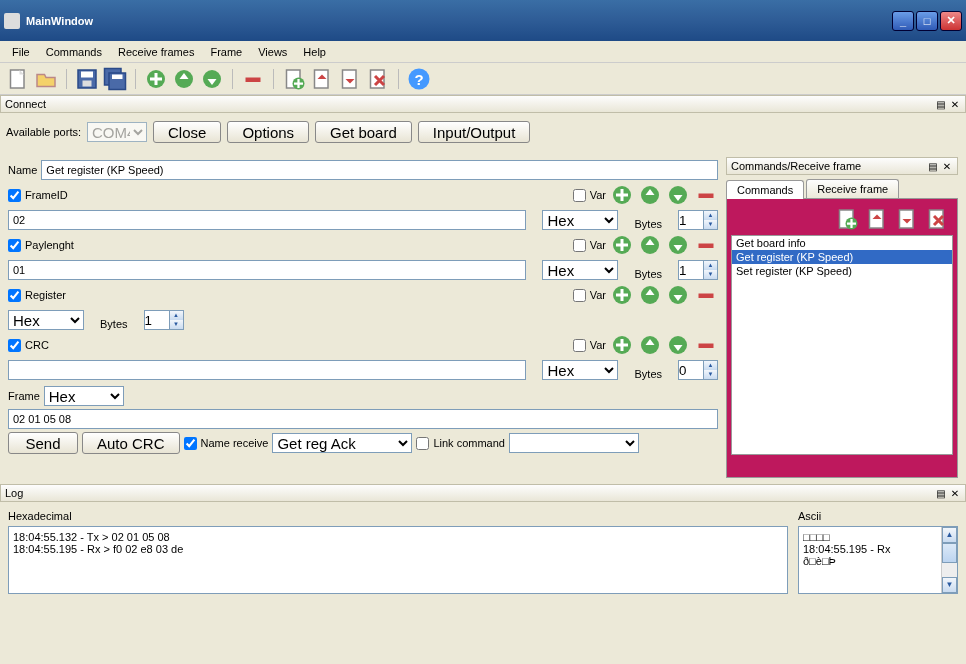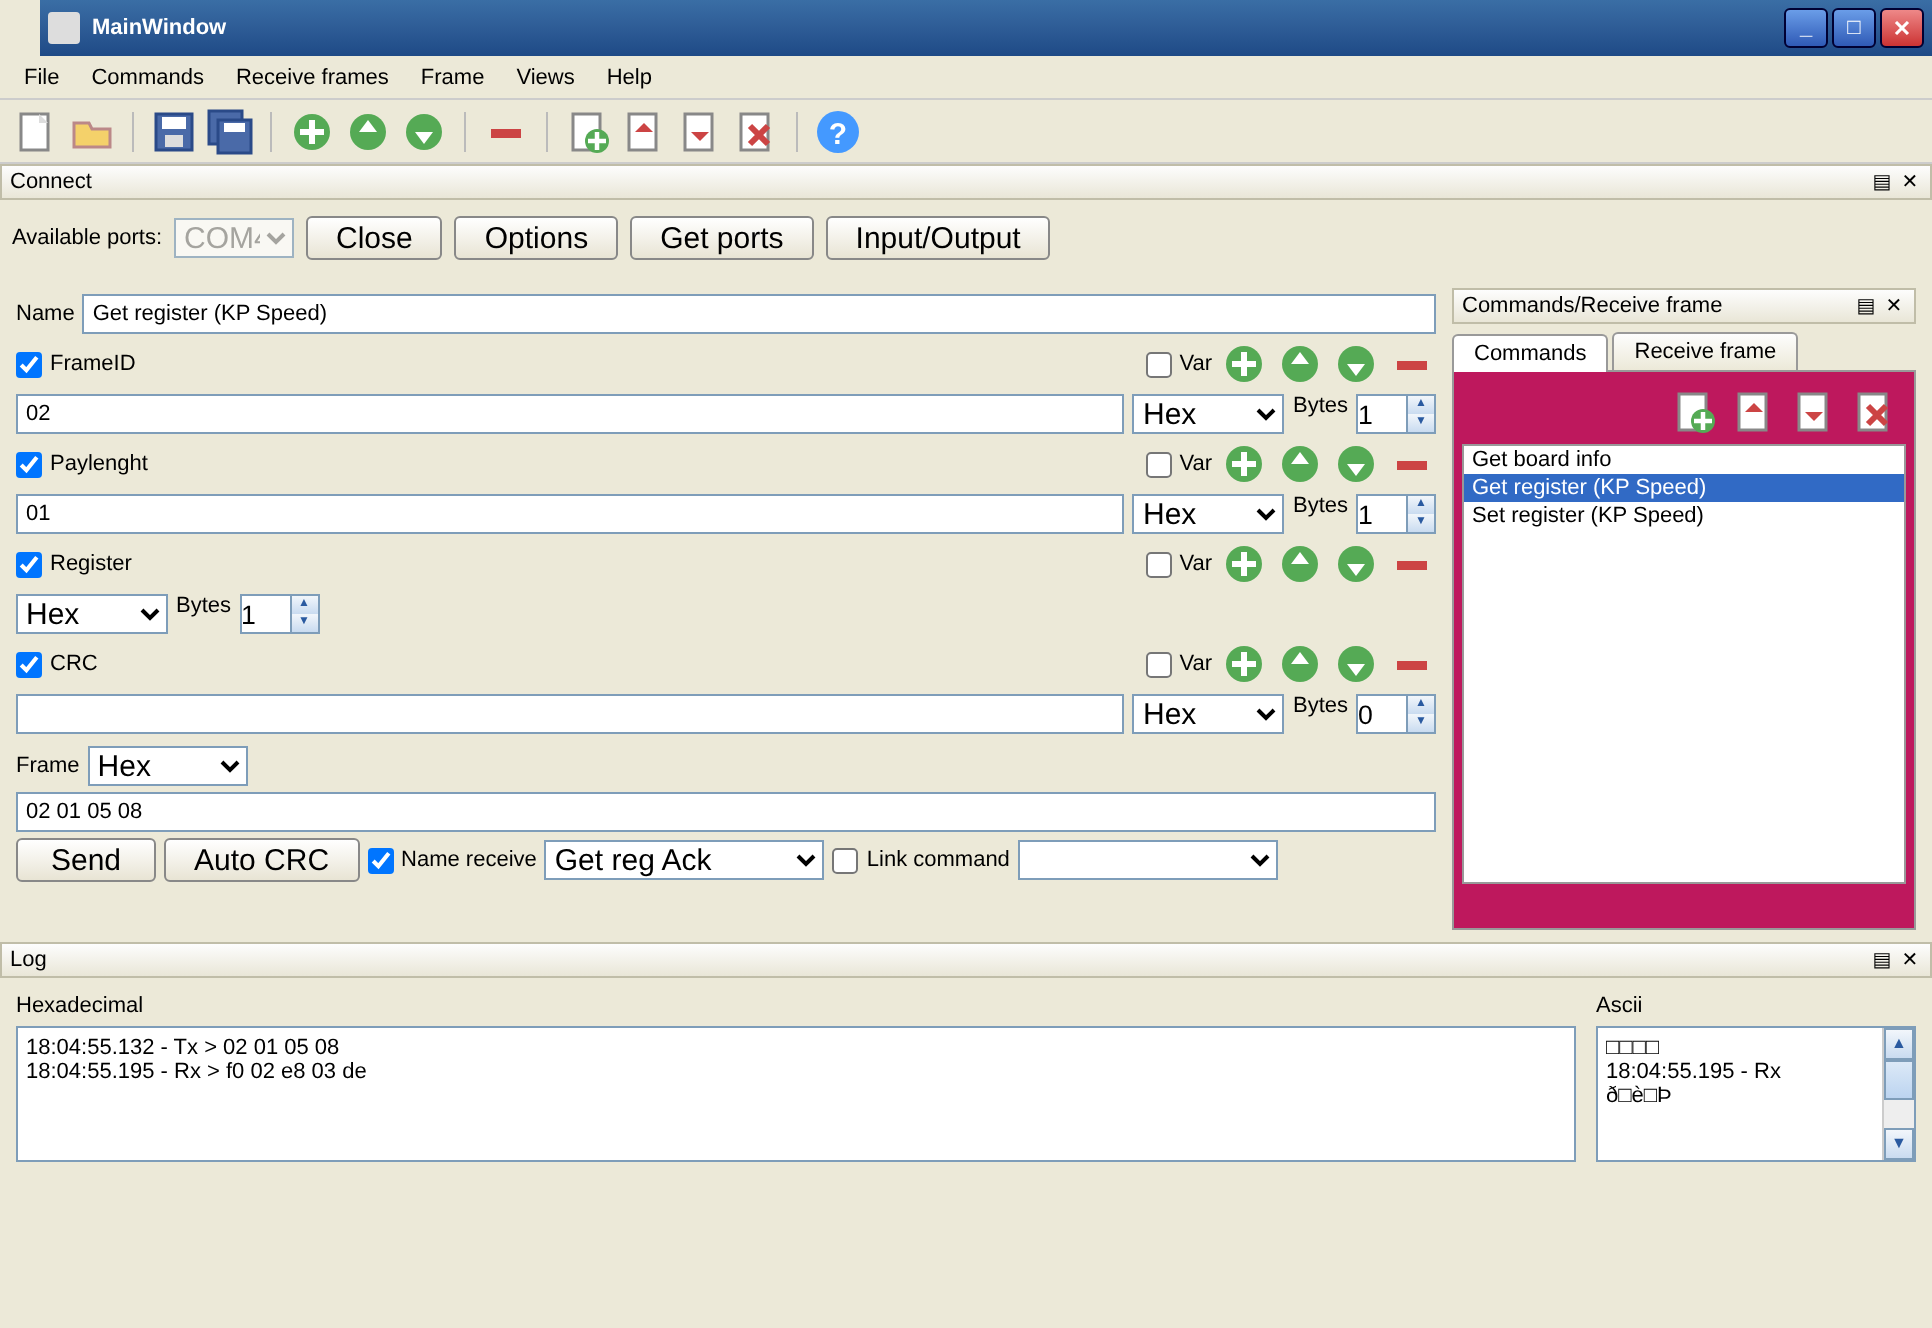--- a/index.html
+++ b/index.html
@@ -1,18 +1,18 @@
 <!DOCTYPE html>
 <html><head>
 <meta charset="utf-8">
 <style>
 * { box-sizing: border-box; margin: 0; padding: 0; }
 body { font-family: Tahoma, sans-serif; font-size: 11px; background: #ece9d8; width: 966px; height: 664px; overflow: hidden; }
 
-.titlebar { height: 28px; background: linear-gradient(to bottom, #3a6ea5 0%, #2e5c96 50%, #1e4a86 100%); display: flex; align-items: center; padding: 0 4px; color: white; margin-left: 20px; }
+.titlebar { height: 41px; background: linear-gradient(to bottom, #3a6ea5 0%, #2e5c96 50%, #1e4a86 100%); display: flex; align-items: center; padding: 0 4px; color: white; }
 .titlebar .icon { width: 16px; height: 16px; margin-right: 6px; background: #ddd; border-radius: 2px; display: inline-block; }
 .titlebar .title { font-weight: bold; flex: 1; }
 .wbtn { width: 22px; height: 20px; margin-left: 2px; border: 1px solid #003; background: linear-gradient(#6a9de8,#2f5ab6); border-radius: 3px; display: flex; align-items: center; justify-content: center; color: white; font-weight: bold; font-size: 11px; }
 .wbtn.close { background: linear-gradient(#e88,#c33); }
 
 .menubar { height: 22px; background: #ece9d8; display: flex; align-items: center; padding: 0 4px; border-bottom: 1px solid #ccc; }
 .menubar .item { padding: 2px 8px; cursor: default; }
 
 .toolbar { height: 32px; background: #ece9d8; display: flex; align-items: center; padding: 2px 6px; gap: 4px; border-bottom: 1px solid #ccc; }
 .tbtn { width: 24px; height: 24px; display: flex; align-items: center; justify-content: center; cursor: pointer; }
@@ -31,21 +31,21 @@
 .spinner input { border: none; width: 24px; text-align: left; height: 18px; }
 .spinner .arrows { display: flex; flex-direction: column; width: 14px; }
 .spinner .arrows span { height: 9px; background: linear-gradient(#f2f6fb,#c9dbf0); border-left: 1px solid #7e9db9; font-size: 6px; text-align: center; line-height: 9px; color: #2a5aa0; cursor: pointer; }
 
 .main-row { display: flex; align-items: stretch; }
 .left-col { flex: 1; padding: 6px 8px; }
 .right-col { width: 240px; padding: 6px 8px 6px 0; }
 
 .row { display: flex; align-items: center; margin: 3px 0; gap: 4px; }
 .chk-label { display: flex; align-items: center; gap: 4px; }
-.field-row { display: flex; align-items: flex-start; gap: 4px; margin-bottom: 2px; }
+.field-row { display: flex; align-items: flex-end; gap: 16px; margin-bottom: 2px; }
 .field-row input[type=text] { flex: 1; }
 
 .tabs { display: flex; margin-top: 4px; }
 .tab { padding: 3px 10px; border: 1px solid #999; border-bottom: none; background: linear-gradient(#fdfdfd,#ece9d8); margin-right: 2px; border-radius: 3px 3px 0 0; cursor: pointer; }
 .tab.active { background: #fff; position: relative; top: 1px; }
 .tab-body { border: 1px solid #999; background: #be185d; padding: 4px; height: 280px; }
 .cmd-tools { display: flex; justify-content: flex-end; gap: 6px; padding: 4px; }
 .cmd-list { border: 1px solid #999; background: #fff; height: 220px; overflow: auto; }
 .cmd-item { padding: 1px 4px; cursor: default; }
 .cmd-item.selected { background: #316ac5; color: #fff; }
@@ -173,21 +173,21 @@
   <span>Connect</span>
   <span class="flex"></span>
   <span class="pbtn">▤</span>
   <span class="pbtn">✕</span>
 </div>
 <div class="connect-body">
   <span>Available ports:</span>
   <select disabled="" style="width:60px;color:#888"><option>COM4</option></select>
   <button class="btn">Close</button>
   <button class="btn">Options</button>
-  <button class="btn">Get ports</button>
+  <button class="btn">Get board</button>
   <button class="btn">Input/Output</button>
 </div>
 
 <div class="main-row">
   <div class="left-col">
     <div class="row">
       <span>Name</span>
       <input type="text" style="flex: 1 1 0%;" value="Get register (KP Speed)">
     </div>
 

